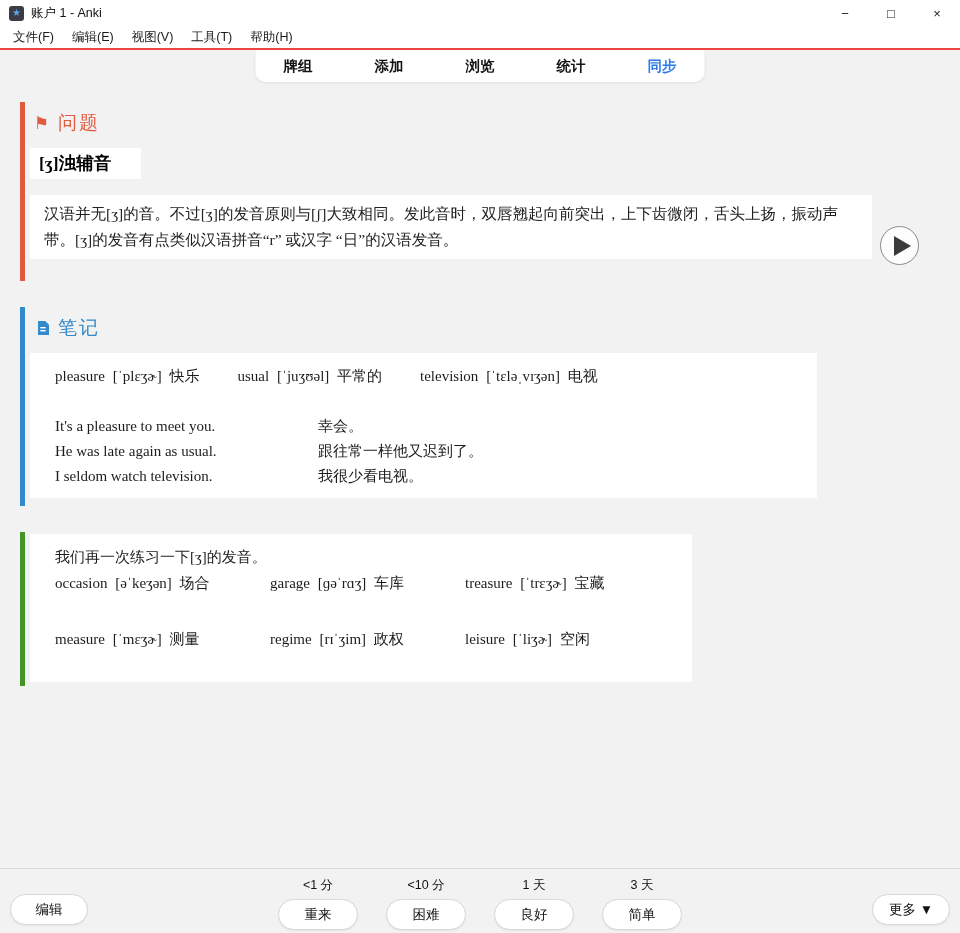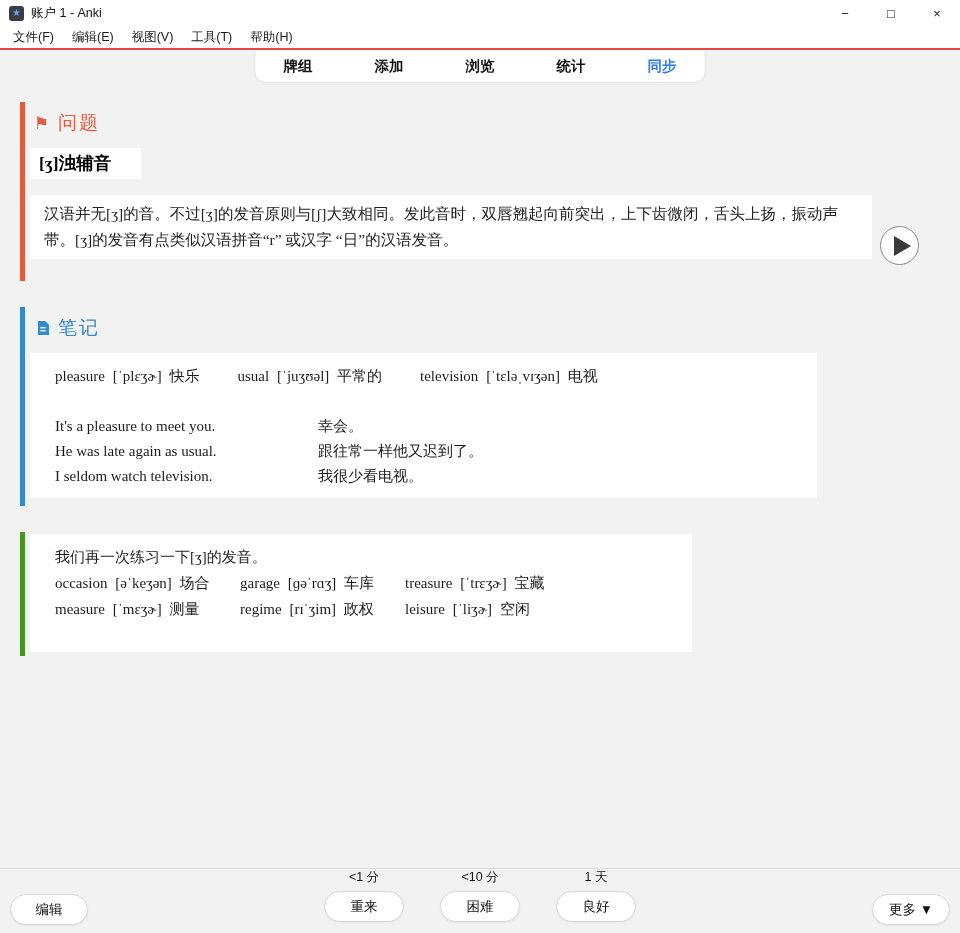--- a/index.html
+++ b/index.html
@@ -50,31 +50,31 @@
   .play-tri{width:0;height:0;border-left:17px solid #3a3a3a;border-top:10.5px solid transparent;
     border-bottom:10.5px solid transparent;margin-left:5px;}
   .notes-box{background:#fff;margin-left:5px;width:762px;padding:14px 0 9px 25px;
     font-size:15px;color:#1c1c1c;}
   .vocab-row{display:flex;margin-bottom:28px;}
   .vocab-item{margin-right:38px;white-space:nowrap;}
   .vocab-item .ipa{margin:0 4px;}
   .sentence-grid{display:grid;grid-template-columns:263px auto;line-height:25px;}
   .related-box{background:#fff;margin-left:5px;width:637px;padding:10px 0 30px 25px;
     font-size:15px;color:#1c1c1c;line-height:26px;}
-  .related-vocab{display:grid;grid-template-columns:185px 165px auto;}
+  .related-vocab{display:grid;grid-template-columns:185px 165px auto;gap:30px;}
   .related-vocab .vocab-item{margin-right:0;}
   
   .bottombar{position:absolute;left:0;bottom:0;width:960px;height:65px;background:#f2f2f2;
     border-top:1px solid #dcdcdc;box-sizing:border-box;}
   .pill-btn{background:#fff;border:1px solid #d8d8d8;border-radius:16px;height:31px;
     font-size:13.5px;color:#111;box-shadow:0 1px 2px rgba(0,0,0,0.06);cursor:pointer;
     font-family:"Liberation Sans",sans-serif;}
   .edit-btn{position:absolute;left:10px;bottom:8px;width:78px;}
   .more-btn{position:absolute;right:10px;bottom:8px;width:78px;}
-  .answer-group{position:absolute;left:50%;transform:translateX(-50%);top:0;display:flex;gap:36px;}
+  .answer-group{position:absolute;left:50%;transform:translateX(-50%);top:8px;display:flex;gap:28px;}
   .answer-col{width:80px;display:flex;flex-direction:column;align-items:center;}
   .interval-label{font-size:12.5px;color:#111;margin-bottom:5px;}
   .answer-col .pill-btn{width:80px;}
 </style>
 </head>
 <body>
 
 <div class="titlebar">
   <span class="app-icon">★</span>
   <span class="titlebar-title">账户 1 - Anki</span>
@@ -168,15 +168,19 @@
       <button class="pill-btn">重来</button>
     </div>
     <div class="answer-col">
       <span class="interval-label">&lt;10 分</span>
       <button class="pill-btn">困难</button>
     </div>
     <div class="answer-col">
       <span class="interval-label">1 天</span>
       <button class="pill-btn">良好</button>
     </div>
+    <div class="answer-col">
+      <span class="interval-label">3 天</span>
+      <button class="pill-btn">简单</button>
+    </div>
   </div>
   <button class="pill-btn more-btn">更多 ▼</button>
 </div>
 
 </body></html>

